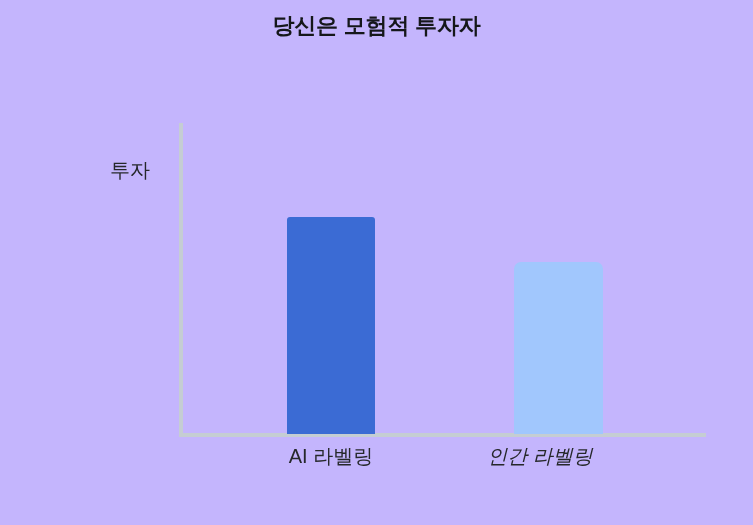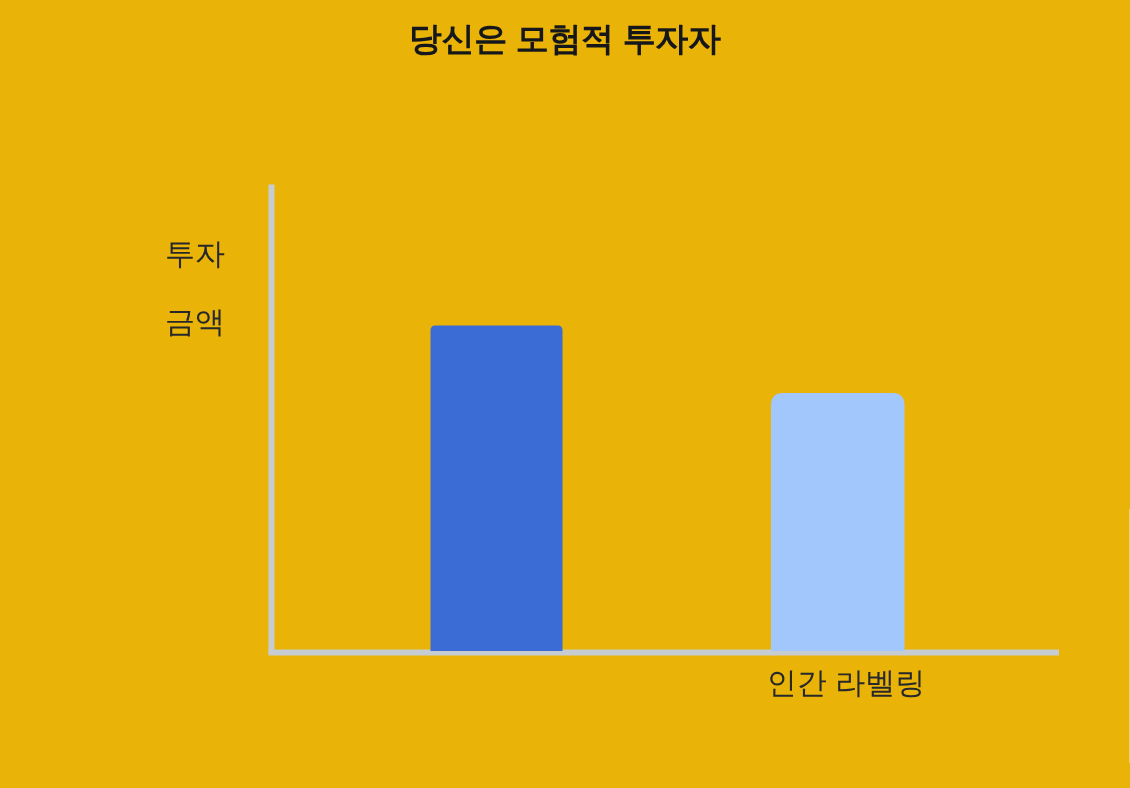--- a/index.html
+++ b/index.html
@@ -12,21 +12,21 @@
     height: 525px;
     overflow: hidden;
     font-family: "Liberation Sans", "DejaVu Sans", sans-serif;
     -webkit-font-smoothing: antialiased;
   }
 
   #chart-root {
     position: relative;
     width: 753px;
     height: 525px;
-    background: #eab308;
+    background: #c4b5fd;
   }
 
   
   .chart-title {
     position: absolute;
     left: 0;
     top: 10px;
     width: 753px;
     text-align: center;
     font-size: 22px;
@@ -100,37 +100,37 @@
   .x-tick-label {
     position: absolute;
     top: 442px;
     font-size: 20px;
     color: #26282b;
     text-align: center;
     white-space: nowrap;
     line-height: 28px;
   }
   .x-tick-1 { left: 211px; width: 240px; }
-  .x-tick-2 { left: 444px; width: 240px; }
+  .x-tick-2 { left: 420px; width: 240px; font-style: italic; }
 </style>
 </head>
 <body>
 
 <div id="chart-root">
 
   <div class="chart-title">당신은 모험적 투자자</div>
 
   <div class="y-axis-line"></div>
   <div class="x-axis-line"></div>
 
   <div class="y-axis-label">
     <span class="line">투자</span>
-    <span class="line">금액</span>
   </div>
 
   <div class="plot-area">
     <div class="bar bar-1" style="background: rgb(59, 107, 212); height: 217px;"></div>
     <div class="bar bar-2" style="background: rgb(161, 199, 253); height: 172px;"></div>
   </div>
 
+  <div class="x-tick-label x-tick-1">AI 라벨링</div>
   <div class="x-tick-label x-tick-2">인간 라벨링</div>
 
 </div>
 
 </body></html>

